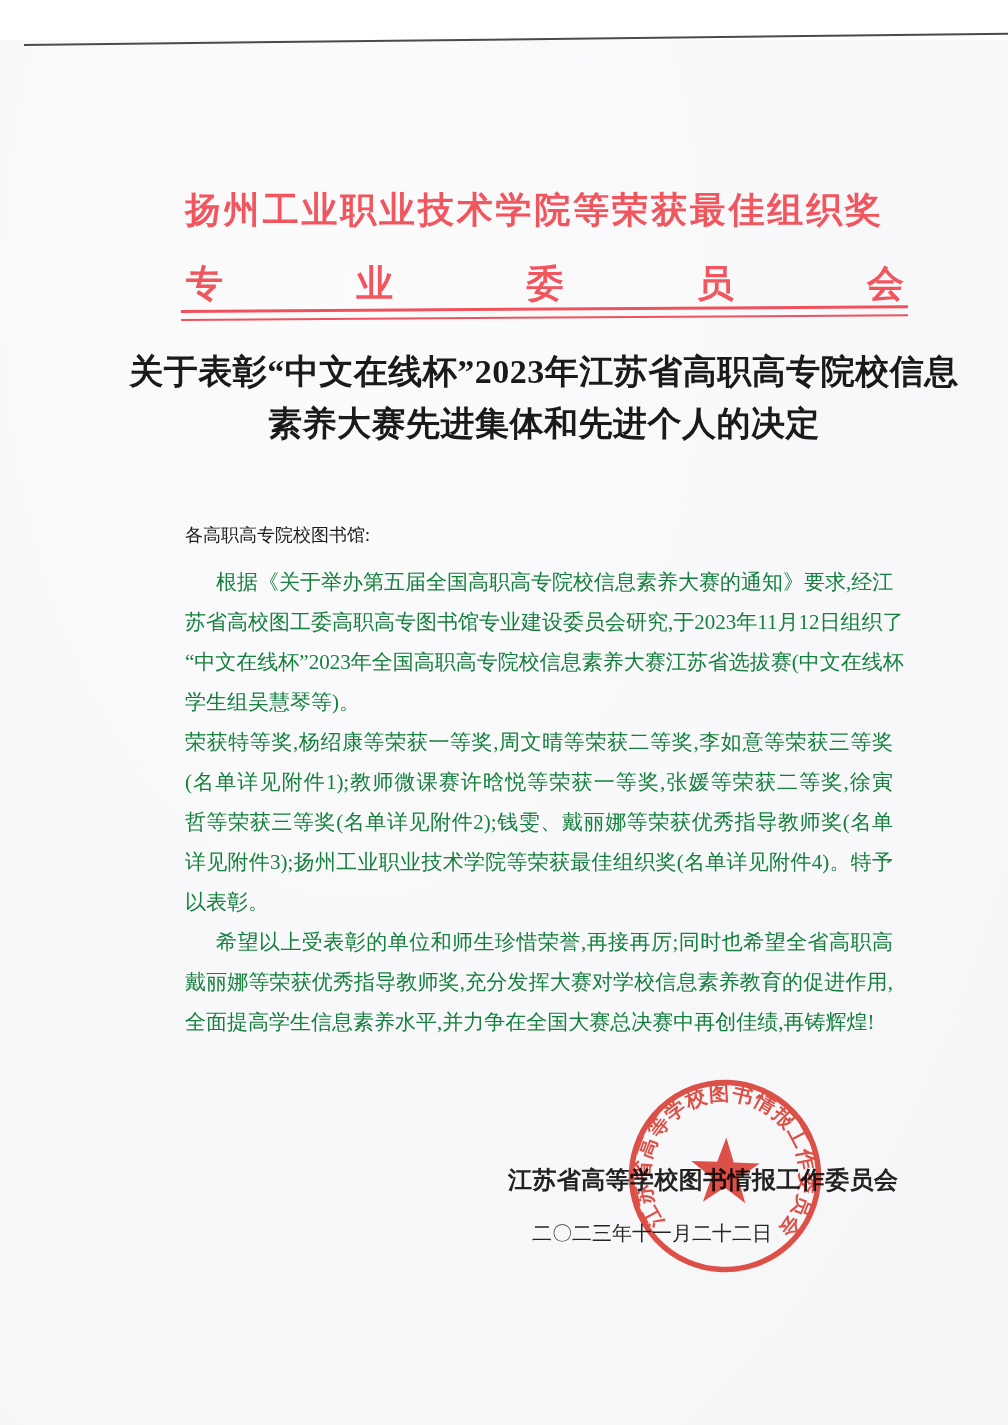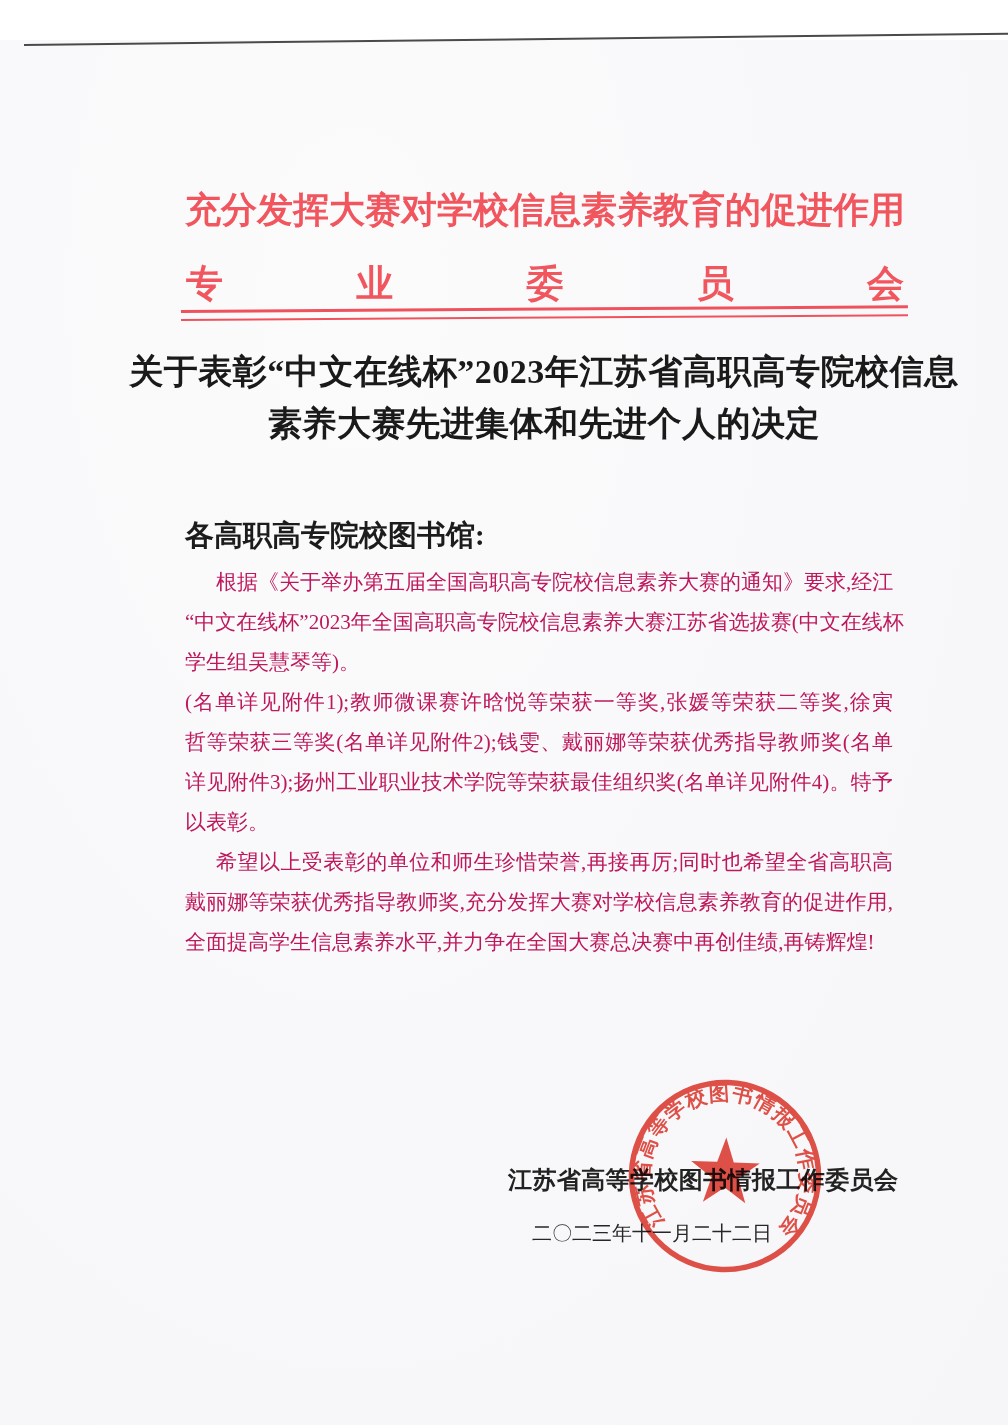--- a/index.html
+++ b/index.html
@@ -37,26 +37,26 @@
     transform:rotate(-0.38deg);transform-origin:left center;
   }
   
   .doc-title{
     position:absolute;left:71px;top:346px;width:946px;
     text-align:center;font-weight:700;font-size:34px;line-height:52px;
     color:#1a1a1a;letter-spacing:0.5px;
   }
   .salutation{
     position:absolute;left:185px;top:519px;
-    font-weight:700;font-size:29px;line-height:32px;color:#1c1c1c;
+    font-weight:400;font-size:18px;line-height:32px;color:#1c1c1c;
   }
   
   .body-text{
     position:absolute;left:185px;top:562px;width:708px;
-    font-size:21px;color:#be185d;
+    font-size:21px;color:#15803d;
   }
   .bline{
     height:40px;line-height:40px;white-space:nowrap;
     text-align:justify;text-align-last:justify;text-justify:inter-character;
   }
   .bline.first{text-indent:31px;}
   .bline.end{text-align-last:left;}
   
   .sig-org{
     position:absolute;left:508px;top:1164px;
@@ -78,21 +78,21 @@
     font-family:"Liberation Sans","DejaVu Sans",sans-serif;
     font-weight:700;font-size:20.5px;letter-spacing:1.3px;
   }
 </style>
 </head>
 <body>
 
 <div class="paper"></div>
 <div class="scan-edge"></div>
 
-<div class="lh1" style="color: rgb(241, 86, 95);">充分发挥大赛对学校信息素养教育的促进作用</div>
+<div class="lh1" style="color: rgb(241, 86, 95);">扬州工业职业技术学院等荣获最佳组织奖</div>
 
 <div class="lh2" style="color: rgb(241, 86, 95);">
     <span>专</span>
     <span>业</span>
     <span>委</span>
     <span>员</span>
     <span>会</span>
   </div>
 
 <div class="lh-underline"></div>
@@ -100,24 +100,26 @@
 <div class="doc-title">
   <div>关于表彰“中文在线杯”2023年江苏省高职高专院校信息</div>
   <div>素养大赛先进集体和先进个人的决定</div>
 </div>
 
 <div class="salutation">各高职高专院校图书馆:</div>
 
 <div class="body-text">
   <div>
       <div class="bline first">根据《关于举办第五届全国高职高专院校信息素养大赛的通知》要求,经江</div>
+      <div class="bline">苏省高校图工委高职高专图书馆专业建设委员会研究,于2023年11月12日组织了</div>
       <div class="bline">“中文在线杯”2023年全国高职高专院校信息素养大赛江苏省选拔赛(中文在线杯</div>
       <div class="bline end">学生组吴慧琴等)。</div>
     </div>
   <div>
+      <div class="bline">荣获特等奖,杨绍康等荣获一等奖,周文晴等荣获二等奖,李如意等荣获三等奖</div>
       <div class="bline">(名单详见附件1);教师微课赛许晗悦等荣获一等奖,张媛等荣获二等奖,徐寅</div>
       <div class="bline">哲等荣获三等奖(名单详见附件2);钱雯、戴丽娜等荣获优秀指导教师奖(名单</div>
       <div class="bline">详见附件3);扬州工业职业技术学院等荣获最佳组织奖(名单详见附件4)。特予</div>
       <div class="bline end">以表彰。</div>
     </div>
   <div>
       <div class="bline first">希望以上受表彰的单位和师生珍惜荣誉,再接再厉;同时也希望全省高职高</div>
       <div class="bline">戴丽娜等荣获优秀指导教师奖,充分发挥大赛对学校信息素养教育的促进作用,</div>
       <div class="bline end">全面提高学生信息素养水平,并力争在全国大赛总决赛中再创佳绩,再铸辉煌!</div>
     </div>

